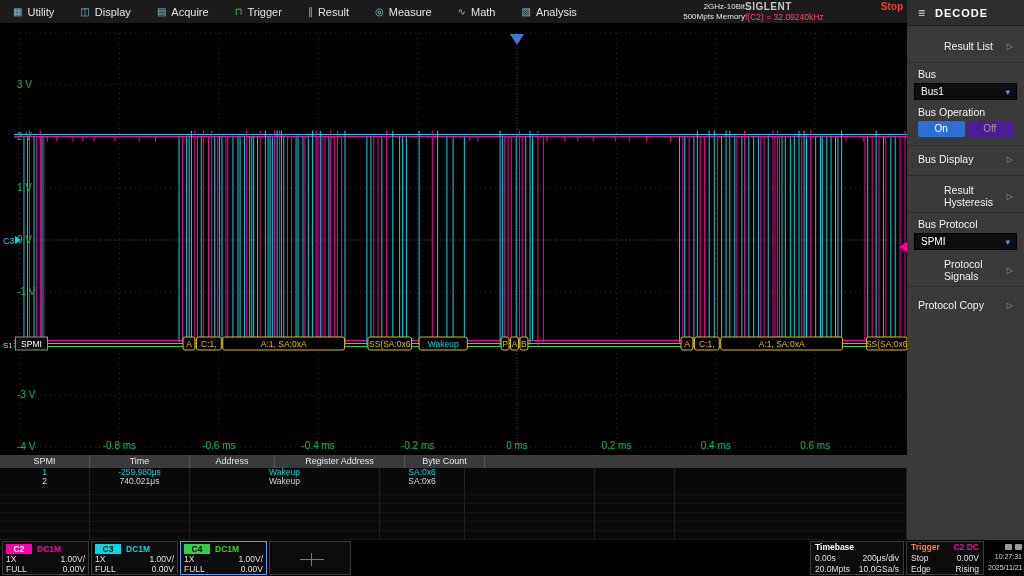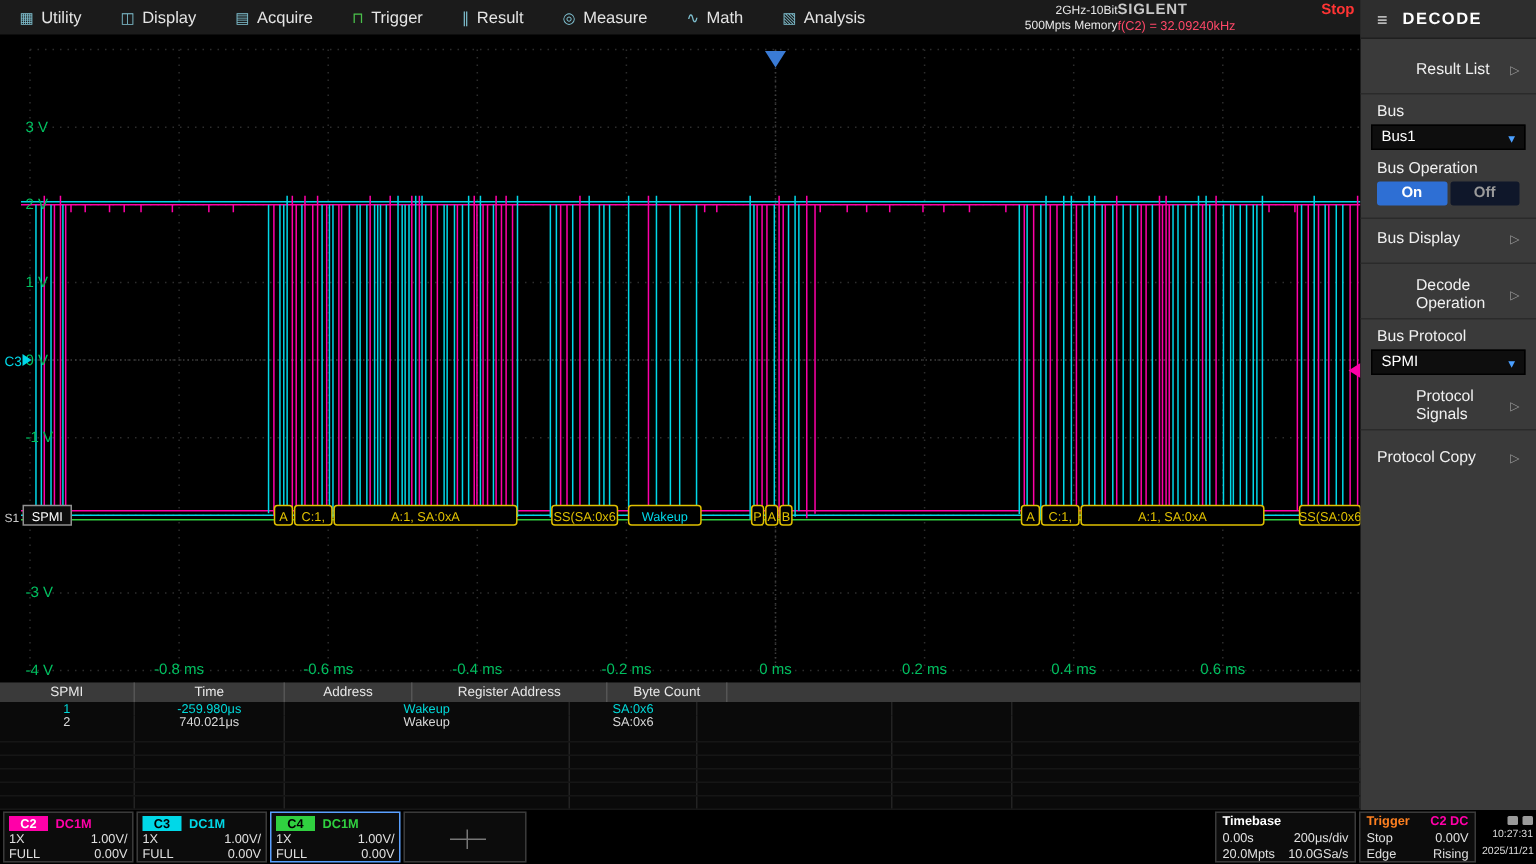--- a/index.html
+++ b/index.html
@@ -64,24 +64,24 @@
   .sb-header{height:26px;background:#2e2e2e;border-bottom:1px solid #1f1f1f;display:flex;align-items:center;gap:9px;
     padding-left:11px;color:#fff;font-size:11px;font-weight:bold;letter-spacing:1px;}
   .hamburger{font-size:12px;color:#e0e0e0;font-weight:normal;}
   .sb-item{display:flex;justify-content:space-between;align-items:center;height:20px;padding:0 11px;
     color:#f0f0f0;font-size:10.5px;}
   .expand{color:#9a9a9a;font-size:8px;}
   .sb-label{height:12px;line-height:12px;padding:0 11px;color:#f0f0f0;font-size:10.5px;}
   .sb-select{margin:3px 7px 0;background:#0e0e0e;border:1px solid #000;height:17px;display:flex;
     justify-content:space-between;align-items:center;padding:0 6px;color:#fff;font-size:10px;}
   .chev{color:#4a9fff;font-size:9px;}
-  .sb-toggle{margin:3px 11px 0;display:flex;gap:2px;height:16px;font-weight:bold;}
+  .sb-toggle{margin:3px 11px 0;display:flex;gap:2px;height:16px;}
   .sb-toggle>div{flex:1;text-align:center;line-height:16px;font-size:10px;border-radius:2px;}
   .tg-on{background:#2e6fd4;color:#fff;}
-  .tg-off{background:#0f172a;color:#9a9a9a;}
+  .tg-off{background:#4c1d95;color:#9a9a9a;}
   .sb-sep{height:1px;background:#2a2a2a;margin-top:6px;}
   .mt3{margin-top:3px;} .mt5{margin-top:5px;} .mt10{margin-top:10px;margin-left:26px;} .mt12{margin-top:8px;}
 </style>
 </head>
 <body>
 
 <div class="screen">
 
   <svg id="wave-svg" width="907" height="545">
       <line x1="20" y1="33" x2="20" y2="447" stroke="#2d2d2d" stroke-dasharray="1 4"></line>
@@ -563,21 +563,21 @@
       <div class="tg-on">On</div>
       <div class="tg-off">Off</div>
     </div>
     <div class="sb-sep" style="margin-top:8px;"></div>
     <div class="sb-item mt3">
       <span>Bus Display</span>
       <span class="expand">▷</span>
     </div>
     <div class="sb-sep"></div>
     <div class="sb-item mt10">
-      <span>Decode Operation</span>
+      <span>Result Hysteresis</span>
       <span class="expand">▷</span>
     </div>
     <div class="sb-sep"></div>
     <div class="sb-label mt5">Bus Protocol</div>
     <div class="sb-select mt3">
       <span>SPMI</span>
       <span class="chev">▾</span>
     </div>
     <div class="sb-item mt10">
       <span>Protocol Signals</span>

